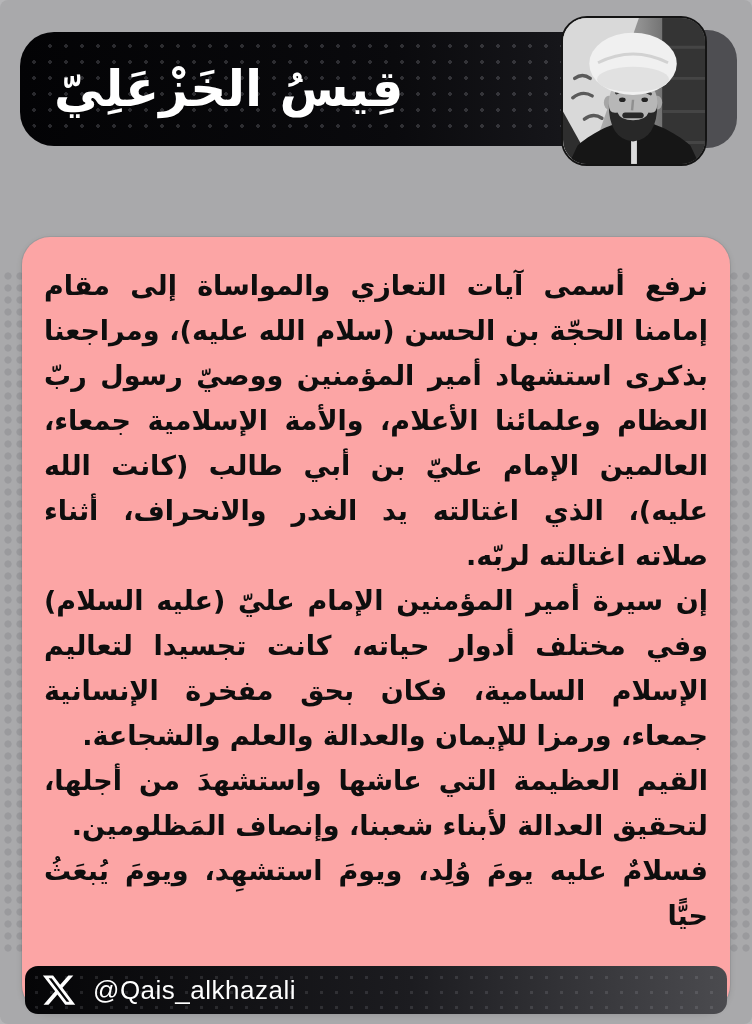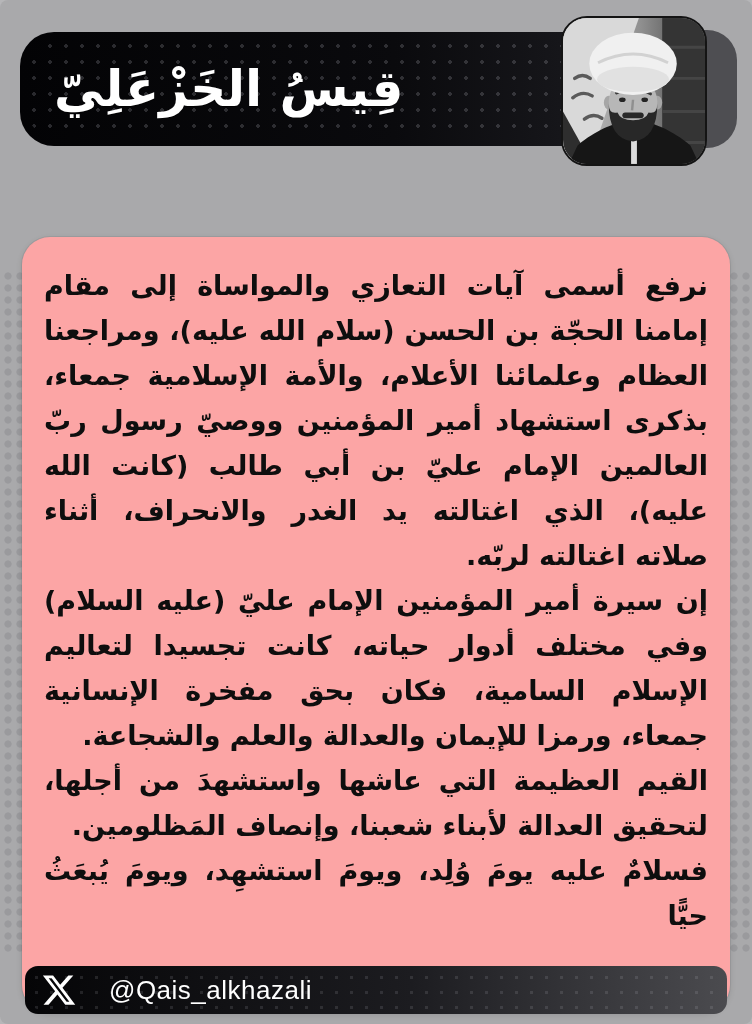--- a/index.html
+++ b/index.html
@@ -59,21 +59,21 @@
     font-size:27px;color:#0e0e0e;
   }
   .line{height:45px;line-height:45px;overflow:hidden;}
   .line.j{text-align:justify;text-align-last:justify;}
   .line.r{text-align:right;}
 
   
   .footer{
     position:absolute;left:25px;top:966px;width:702px;height:48px;border-radius:13px;
     background:linear-gradient(90deg,#050507 0%,#1c1c20 55%,#4b4b4f 100%);
-    display:flex;align-items:center;gap:16px;
+    display:flex;align-items:center;
   }
   .footer::after{
     content:"";position:absolute;inset:4px;border-radius:inherit;
     background-image:radial-gradient(circle,rgba(195,195,205,.14) 1.5px,transparent 2px);
     background-size:15px 15px;pointer-events:none;
   }
   .x-logo{margin-left:16px;width:36px;height:36px;flex:0 0 auto;z-index:2;}
   .handle{
     color:#ffffff;font-family:"Liberation Sans",sans-serif;font-size:26px;
     margin-left:16px;letter-spacing:.5px;z-index:2;
@@ -133,22 +133,22 @@
       <ellipse cx="72" cy="47" rx="45" ry="32" fill="#f0f0f0"></ellipse>
       <ellipse cx="72" cy="63" rx="37" ry="13" fill="#e1e1e1"></ellipse>
       <path d="M36,46 q36,-18 72,0" stroke="#d2d2d2" stroke-width="3" fill="none"></path>
     </svg>
   </div>
 
   <div class="card">
     <div class="statement">
         <div class="line j">نرفع أسمى آيات التعازي والمواساة إلى مقام</div>
         <div class="line j">إمامنا الحجّة بن الحسن (سلام الله عليه)، ومراجعنا</div>
+        <div class="line j">بذكرى استشهاد أمير المؤمنين ووصيّ رسول ربّ</div>
         <div class="line j">العظام وعلمائنا الأعلام، والأمة الإسلامية جمعاء،</div>
-        <div class="line j">بذكرى استشهاد أمير المؤمنين ووصيّ رسول ربّ</div>
         <div class="line j">العالمين الإمام عليّ بن أبي طالب (كانت الله</div>
         <div class="line j">عليه)، الذي اغتالته يد الغدر والانحراف، أثناء</div>
         <div class="line r">صلاته اغتالته لربّه.</div>
         <div class="line j">إن سيرة أمير المؤمنين الإمام عليّ (عليه السلام)</div>
         <div class="line j">وفي مختلف أدوار حياته، كانت تجسيدا لتعاليم</div>
         <div class="line j">الإسلام السامية، فكان بحق مفخرة الإنسانية</div>
         <div class="line r">جمعاء، ورمزا للإيمان والعدالة والعلم والشجاعة.</div>
         <div class="line j">القيم العظيمة التي عاشها واستشهدَ من أجلها،</div>
         <div class="line r">لتحقيق العدالة لأبناء شعبنا، وإنصاف المَظلومين.</div>
         <div class="line j">فسلامٌ عليه يومَ وُلِد، ويومَ استشهِد، ويومَ يُبعَثُ</div>

